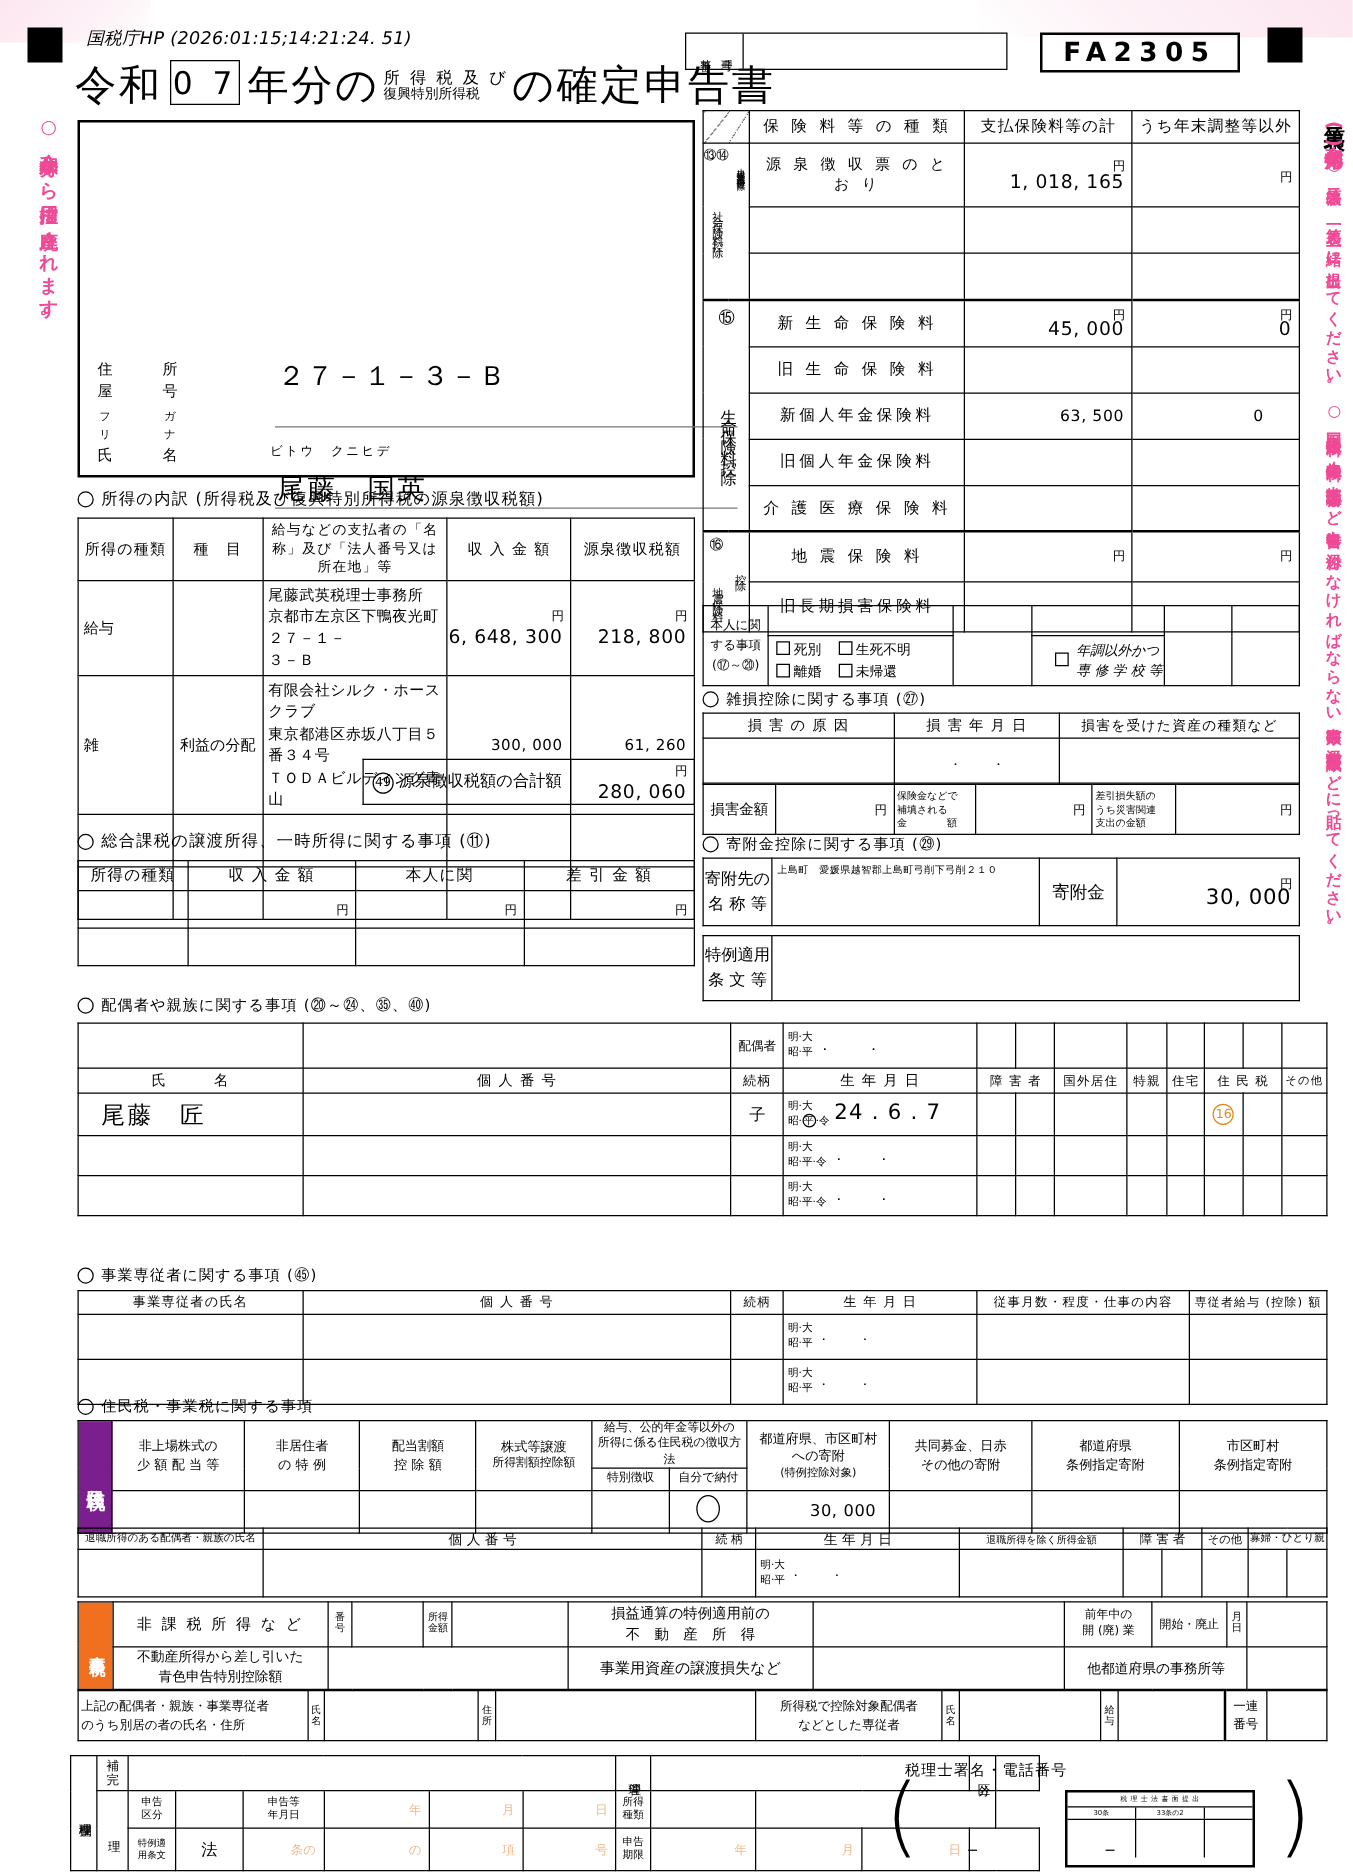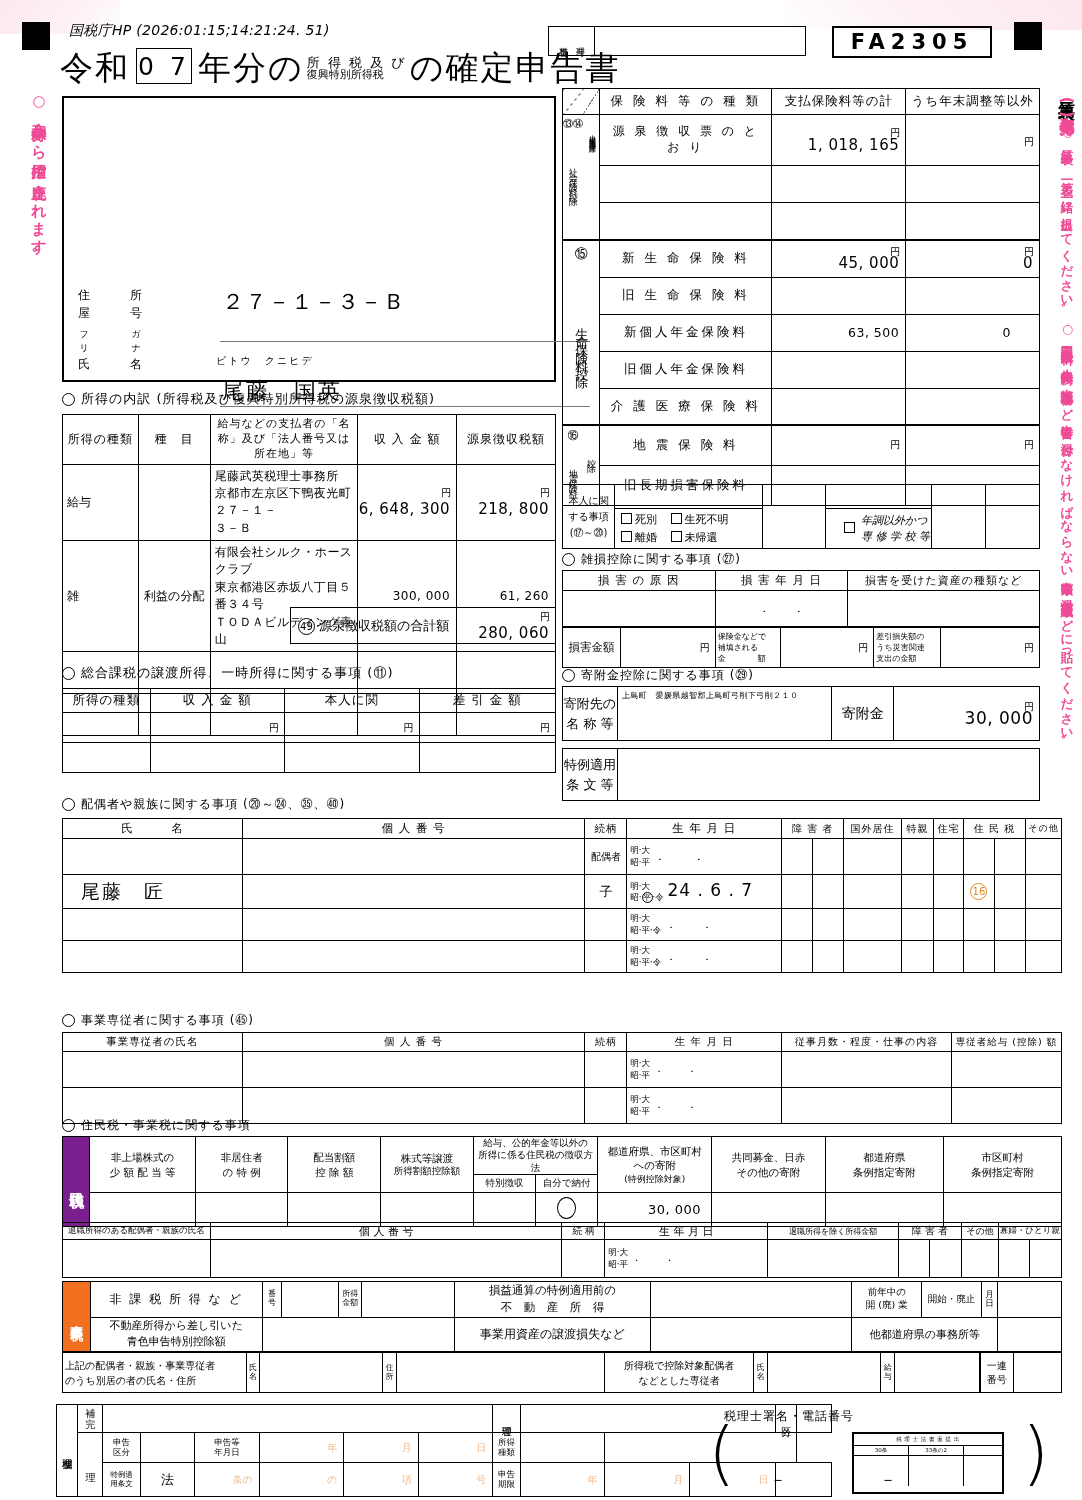--- a/index.html
+++ b/index.html
@@ -500,50 +500,50 @@
 </tbody>
   </table>
 
 <div class="sec-title" style="position:absolute;left:62px;top:796px;font-size:12px;">
   <span class="circ"></span>
   <span>配偶者や親族に関する事項 (⑳～㉔、㉟、㊵)</span>
 </div>
 <table class="t-family">
   <tbody>
       <tr>
+    <td style="height:36px;font-size:17px;padding-left:12px;"></td>
+    <td></td>
+    <td style="text-align:center;font-size:10px;">配偶者</td>
+    <td>
+      <span class="era" style="display:inline-block;vertical-align:middle;">
+        <span style="display:block;">明·大</span>
+        <span style="display:block;">昭·平</span>
+      </span>
+      <span class="bdate" style="font-size:12px;">．　　．</span>
+    </td>
+    <td style="width:31px;"></td>
+        <td style="width:31px;"></td>
+    <td></td>
+    <td></td>
+    <td></td>
+    <td style="width:31px;"></td>
+        <td style="width:31px;"></td>
+    <td></td>
+  </tr>
+  <tr>
     <td class="hdrc" style="width:180px;height:20px;">氏　　　名</td>
     <td class="hdrc" style="width:343px;">個 人 番 号</td>
     <td class="hdrc" style="width:42px;font-size:10.5px;">続柄</td>
     <td class="hdrc" style="width:155px;">生 年 月 日</td>
     <td class="hdrc" colspan="2" style="width:62px;font-size:10px;">障 害 者</td>
     <td class="hdrc" style="width:58px;font-size:10px;">国外居住</td>
     <td class="hdrc" style="width:32px;font-size:10px;">特親</td>
     <td class="hdrc" style="width:30px;font-size:10px;">住宅</td>
     <td class="hdrc" colspan="2" style="width:62px;font-size:10px;">住 民 税</td>
     <td class="hdrc" style="width:36px;font-size:9px;">その他</td>
-  </tr>
-  <tr>
-    <td style="height:36px;font-size:17px;padding-left:12px;"></td>
-    <td></td>
-    <td style="text-align:center;font-size:10px;">配偶者</td>
-    <td>
-      <span class="era" style="display:inline-block;vertical-align:middle;">
-        <span style="display:block;">明·大</span>
-        <span style="display:block;">昭·平</span>
-      </span>
-      <span class="bdate" style="font-size:12px;">．　　．</span>
-    </td>
-    <td style="width:31px;"></td>
-        <td style="width:31px;"></td>
-    <td></td>
-    <td></td>
-    <td></td>
-    <td style="width:31px;"></td>
-        <td style="width:31px;"></td>
-    <td></td>
   </tr>
   <tr>
     <td style="height:34px;font-size:19px;padding-left:18px;letter-spacing:2px;">尾藤　匠</td>
     <td></td>
     <td style="text-align:center;font-size:13px;">子</td>
     <td>
       <span class="era" style="display:inline-block;vertical-align:middle;">
         <span style="display:block;">明·大</span>
         <span style="display:block;">昭·<span class="maru-p">平</span>·令</span>
       </span>

